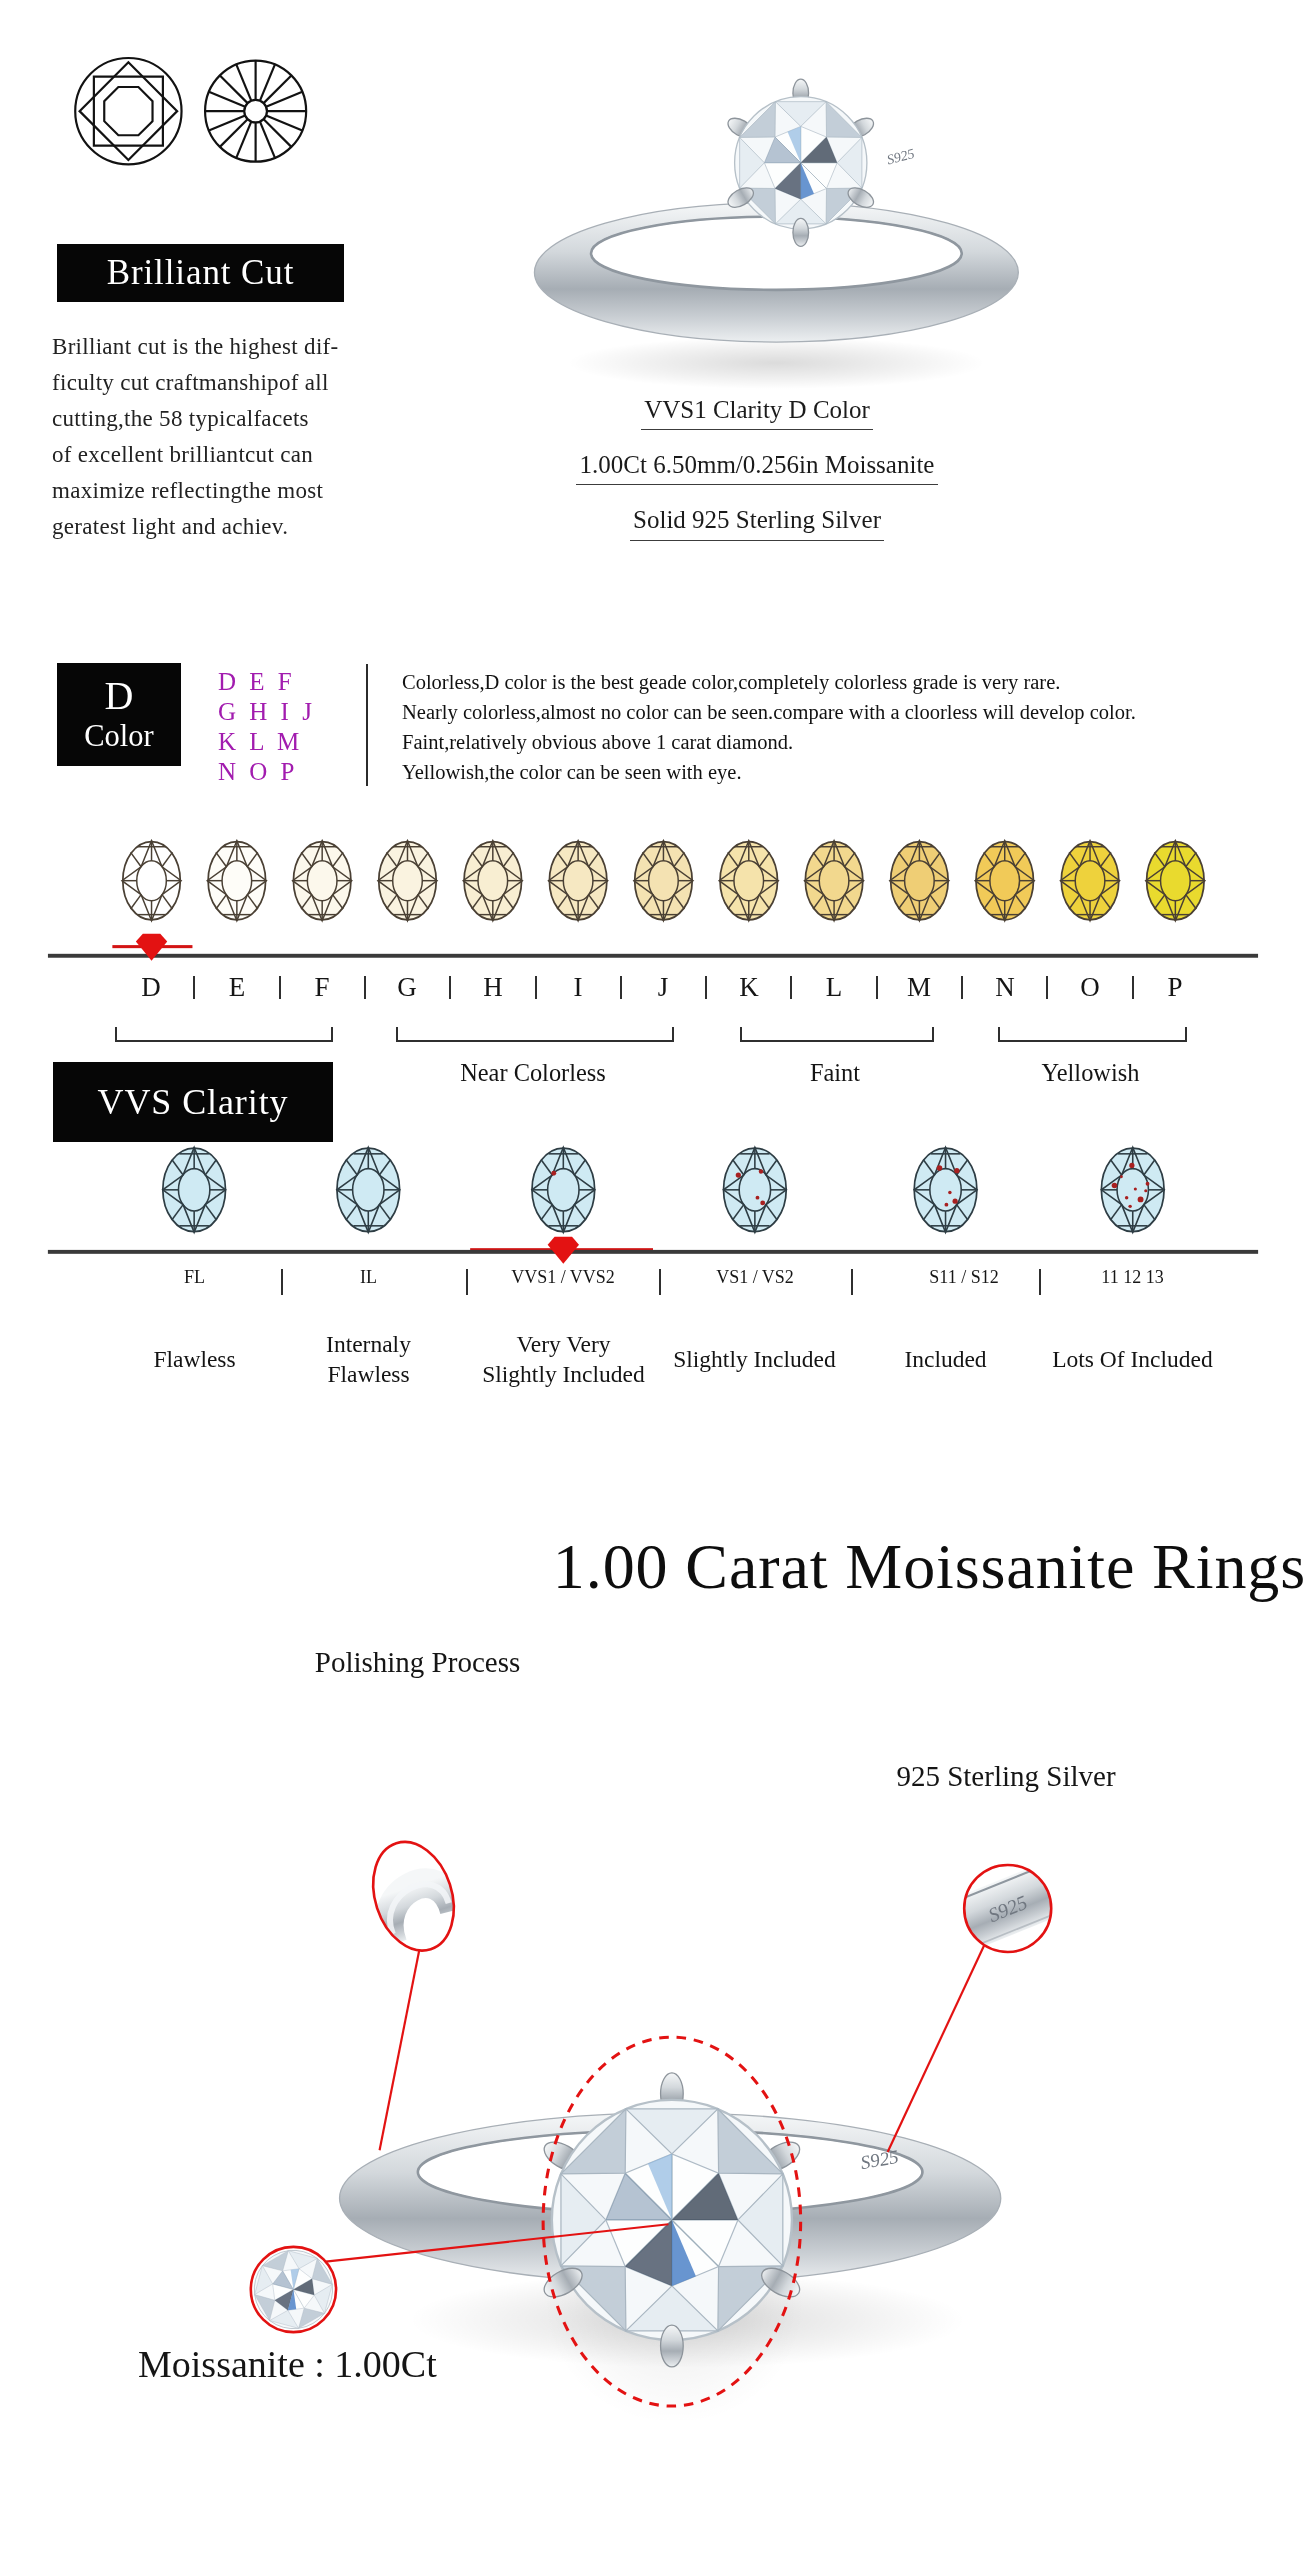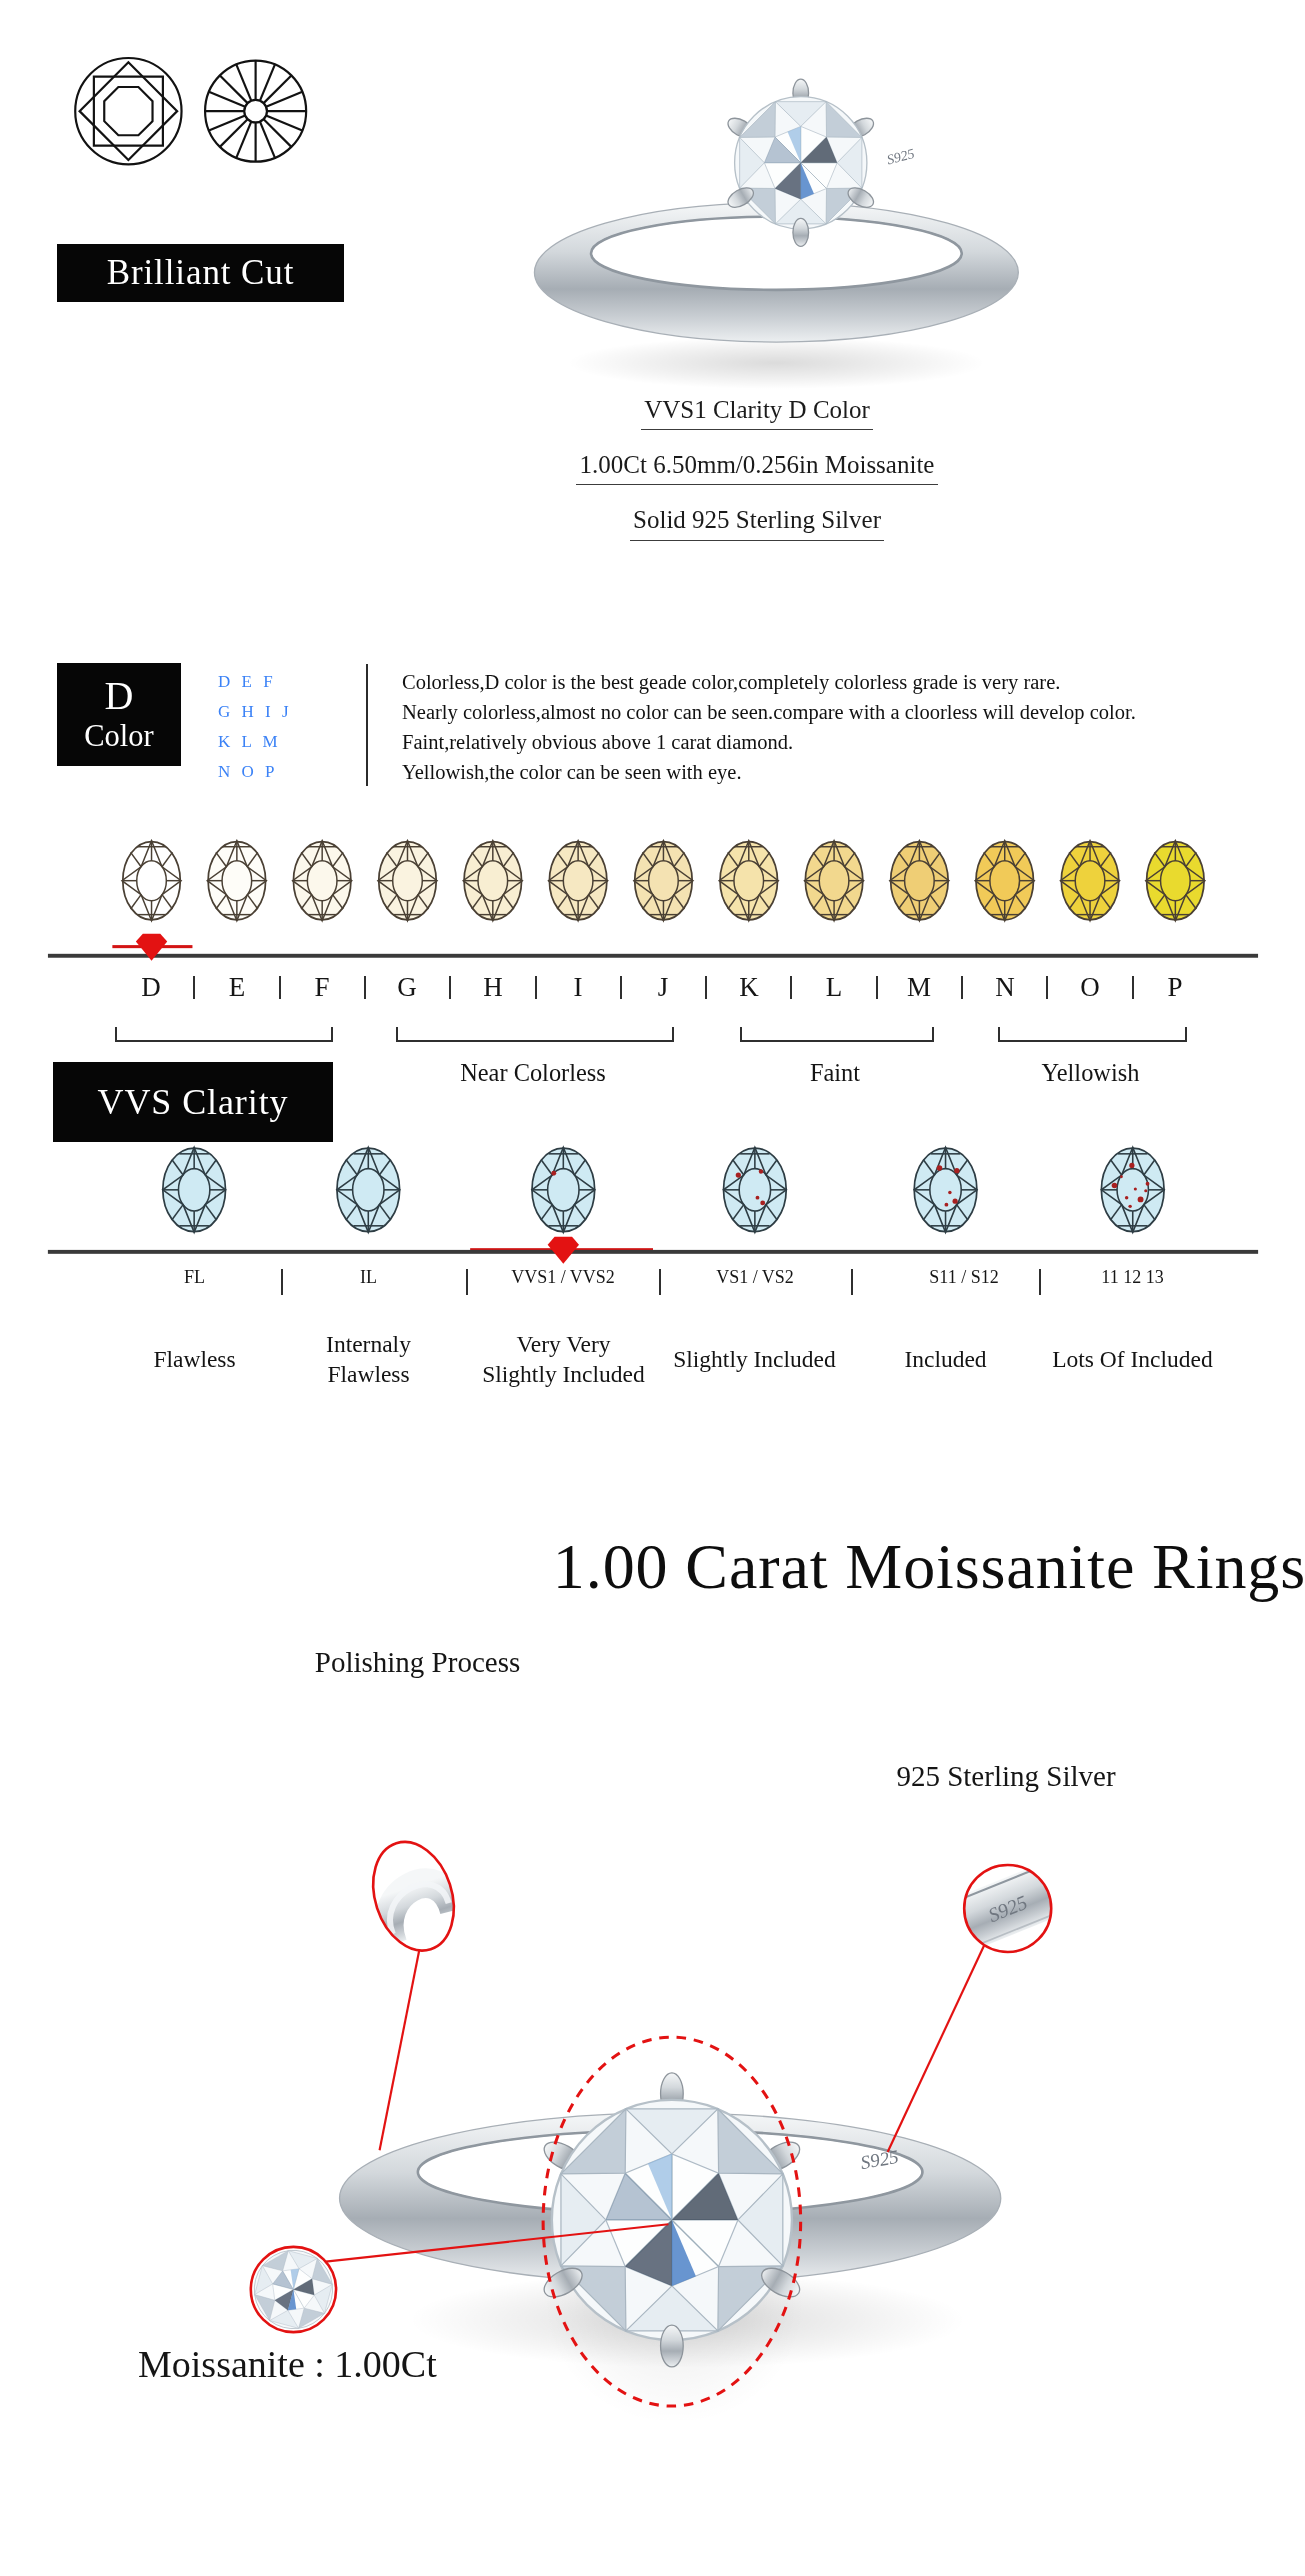--- a/index.html
+++ b/index.html
@@ -6,21 +6,21 @@
   body{font-family:"Liberation Serif", serif; color:#1c1c1c;}
   #page{position:relative;width:1306px;height:2576px;background:#ffffff;overflow:hidden;}
   .abs{position:absolute;}
   .banner{background:#060606;color:#fff;display:flex;align-items:center;justify-content:center;letter-spacing:0.9px;}
   .pline{font-size:23px;line-height:36px;color:#222;letter-spacing:0.3px;white-space:nowrap;}
   .specs{display:flex;flex-direction:column;align-items:center;gap:21px;}
   .spec{font-size:25px;color:#1b1b1b;border-bottom:1.7px solid #3c3c3c;padding:0 3.5px 5.2px;white-space:nowrap;}
   .gradebox{background:#060606;color:#fff;display:flex;flex-direction:column;align-items:center;justify-content:center;gap:1.7px;}
   .gradebox .l1{font-size:40px;line-height:42px;}
   .gradebox .l2{font-size:30.5px;line-height:35px;}
-  .grades{font-size:17px;line-height:30px;letter-spacing:3.5px;color:#3b82f6;white-space:nowrap;}
+  .grades{font-size:25px;line-height:30px;letter-spacing:3.5px;color:#a21caf;white-space:nowrap;}
   .gdesc{font-size:20.5px;line-height:30px;color:#111;white-space:nowrap;}
   .vdiv{background:#2b2b2b;}
   .scale-letter{font-size:27px;color:#161616;text-align:center;width:52px;}
   .lsep{width:2.2px;height:22.6px;background:#2f2f2f;}
   .bracket{border-left:2.2px solid #2f2f2f;border-right:2.2px solid #2f2f2f;border-bottom:2.2px solid #2f2f2f;height:13px;}
   .group-label{font-size:24.4px;color:#141414;text-align:center;}
   .clabel{font-size:18px;color:#161616;text-align:center;white-space:nowrap;}
   .cdesc{display:flex;flex-direction:column;align-items:center;justify-content:center;font-size:23.5px;line-height:30px;color:#141414;text-align:center;height:68px;}
   .hero{width:100%;text-align:right;font-size:64px;letter-spacing:0.9px;color:#0e0e0e;white-space:nowrap;}
   .annot{font-size:29px;color:#151515;text-align:center;white-space:nowrap;}
@@ -128,20 +128,28 @@
         <line x1="-5" y1="-12" x2="-22.2" y2="-53.6"></line>
       <line x1="0" y1="-13" x2="0" y2="-58"></line>
         <line x1="5" y1="-12" x2="22.2" y2="-53.6"></line>
       <line x1="9.2" y1="-9.2" x2="41" y2="-41"></line>
         <line x1="12" y1="-5" x2="53.6" y2="-22.2"></line>
     </g>
   </svg>
 
   <div class="abs banner" style="left:57px;top:244px;width:287px;height:58px;font-size:35px;">
     <span>Brilliant Cut</span>
+  </div>
+  <div class="abs" style="left:52px;top:329px;">
+    <div class="pline">Brilliant cut is the highest dif-</div>
+    <div class="pline">ficulty cut craftmanshipof all</div>
+    <div class="pline">cutting,the 58 typicalfacets</div>
+    <div class="pline">of excellent brilliantcut can</div>
+    <div class="pline">maximize reflectingthe most</div>
+    <div class="pline">geratest light and achiev.</div>
   </div>
 
   <svg class="abs" style="left:522px;top:74px" width="514" height="322" viewBox="0 0 590 370">
     <ellipse cx="292" cy="332" rx="240" ry="30" fill="url(#shadowR)"></ellipse>
     <path d="M 14,228 a278,80 0 1,0 556,0 a278,80 0 1,0 -556,0 M 79,206 a213,42 0 1,0 426,0 a213,42 0 1,0 -426,0" fill-rule="evenodd" fill="url(#silverV)" stroke="#a8afb6" stroke-width="1.5"></path>
     <ellipse cx="292" cy="206" rx="213" ry="42" fill="none" stroke="#8f979f" stroke-width="3"></ellipse>
     <use href="#prongS" transform="translate(320,22)"></use>
     <use href="#prongS" transform="translate(389,62) rotate(60)"></use>
     <use href="#prongS" transform="translate(251,62) rotate(-60)"></use>
     <use href="#gem-core" transform="translate(320,102) scale(0.76)"></use>

